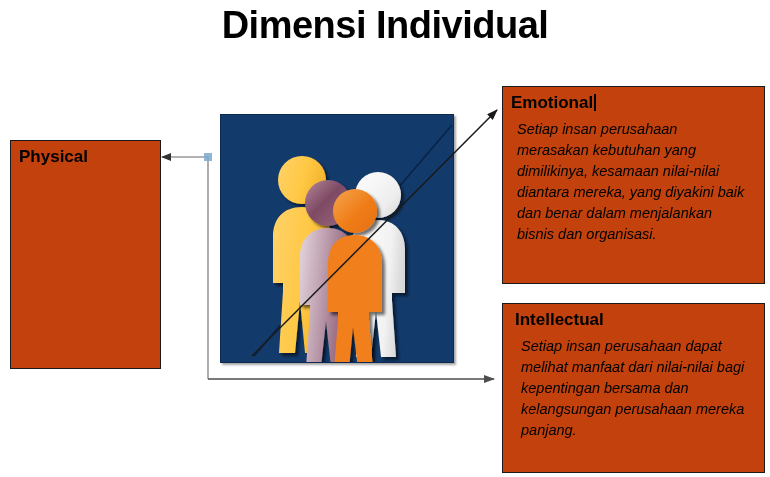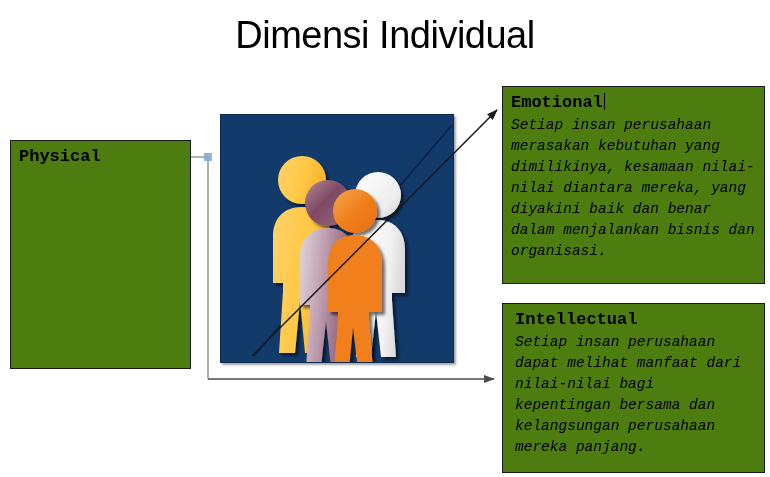--- a/index.html
+++ b/index.html
@@ -22,63 +22,62 @@
     top: 0;
     width: 770px;
     height: 477px;
     background: #ffffff;
   }
 
   
   .slide-title {
     position: absolute;
     left: 0;
-    top: 14px;
+    top: 4px;
     width: 770px;
     text-align: center;
     font-size: 38px;
-    font-weight: normal;
+    font-weight: bold;
     color: #000000;
     letter-spacing: -0.5px;
     font-family: "Liberation Sans", sans-serif;
     white-space: nowrap;
   }
 
   
   .callout {
     position: absolute;
     box-sizing: border-box;
-    background: #4d7c0f;
+    background: #c2410c;
     border: 1.5px solid #1a1a1a;
     padding: 5px 8px 4px 8px;
     overflow: hidden;
-    font-family: Liberation Mono, monospace;
   }
   .callout-title {
     font-size: 17px;
     font-weight: bold;
     color: #000000;
     line-height: 1.25;
     margin: 0 0 2px 0;
     white-space: nowrap;
   }
   .callout-body {
     font-size: 14.5px;
     font-style: italic;
     color: #000000;
     line-height: 1.44;
-    margin: 0;
+    margin: 6px;
     white-space: pre-line;
   }
 
   
   #box-physical {
     left: 10px;
     top: 140px;
-    width: 181px;
+    width: 151px;
     height: 229px;
   }
   #box-physical .callout-title { margin-bottom: 4px; }
 
   
   #box-emotional {
     left: 502px;
     top: 86px;
     width: 263px;
     height: 198px;

